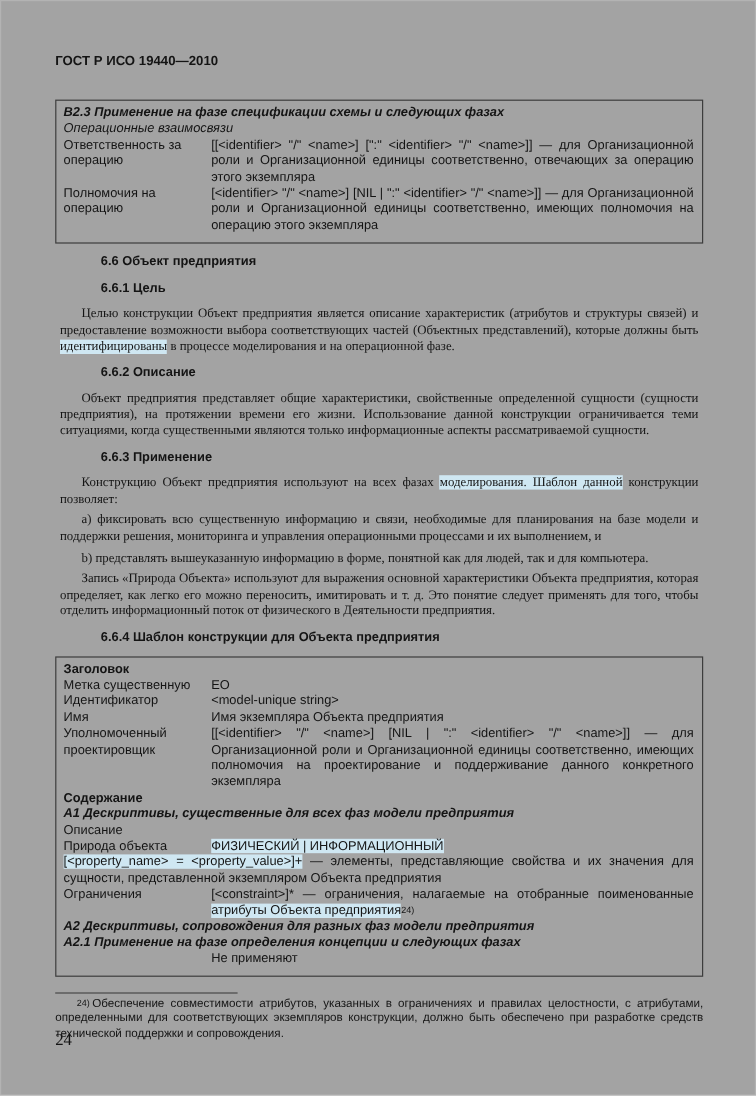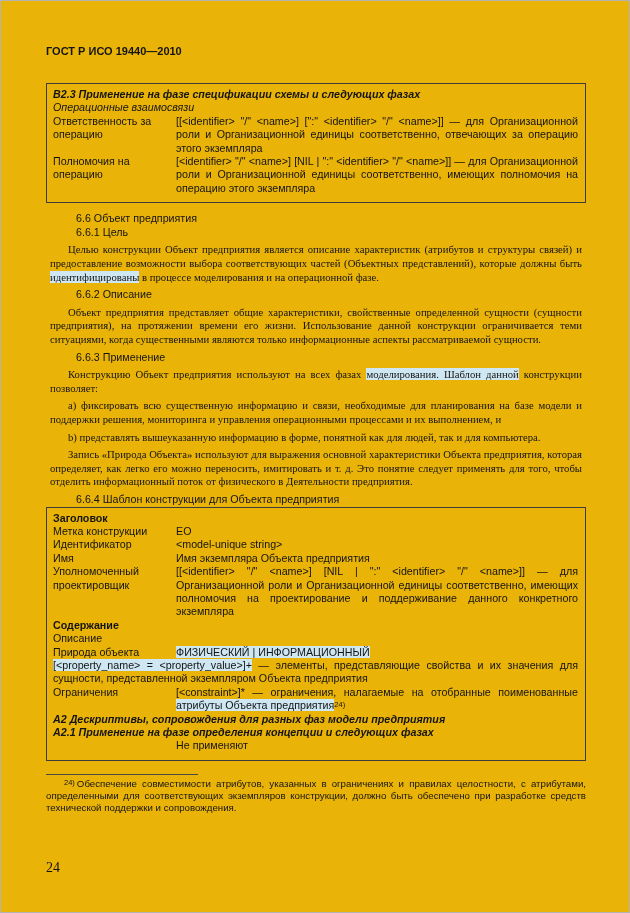--- a/index.html
+++ b/index.html
@@ -1,18 +1,18 @@
 <!DOCTYPE html>
 <html lang="ru"><head>
 <meta charset="utf-8">
 <style>
   * { box-sizing: border-box; }
   html, body { margin: 0; padding: 0; background: #ececec; }
   .page {
-    width: 630px; height: 913px; margin: 0 auto; background: #eab308;
+    width: 630px; height: 913px; margin: 0 auto; background: #a3a3a3;
     border: 1px solid #b3b3b3; position: relative;
     font-family: "Liberation Sans", sans-serif; color: #141414;
   }
   .content { position: absolute; left: 45px; top: 44px; width: 540px; }
   .doc-header { font-weight: bold; font-size: 11px; margin-bottom: 26px; }
 
   .box {
     border: 1px solid #3d3d3d; padding: 4px 7px 7px 6px;
     font-size: 10.7px; line-height: 13.4px;
   }
@@ -22,21 +22,21 @@
   .bi { font-weight: bold; font-style: italic; }
   .b  { font-weight: bold; }
   .it { font-style: italic; }
 
   .trow { display: flex; }
   .tlabel { width: 123px; flex: none; padding-right: 6px; }
   .tvalue { flex: 1; text-align: justify; }
 
   .body-text { font-size: 10.7px; line-height: 13.6px; margin-top: 9px; }
   .para { margin: 4px; text-align: justify; text-indent: 18px; font-family: Liberation Serif, serif; }
-  .h { margin: 0; font-weight: normal; text-indent: 30px; }
+  .h { margin: 8px; font-weight: bold; text-indent: 30px; }
 
   .hl { background: #cfe7f2; }
   .sup { font-size: 7.5px; vertical-align: top; position: relative; top: -1px; }
 
   .footnote-sep { width: 152px; border-top: 1px solid #4a4a4a; margin: 13px 0 3px 0; }
   .footnote { font-size: 9.7px; line-height: 12.2px; text-align: justify; text-indent: 18px; margin: 0; }
   .footnote .sup { margin-right: 2px; }
 
   .page-number { position: absolute; left: 45px; bottom: 36px; font-size: 14px; font-family: Liberation Serif, serif; }
 </style>
@@ -72,37 +72,38 @@
       <p class="para">а) фиксировать всю существенную информацию и связи, необходимые для планирования на базе модели и поддержки решения, мониторинга и управления операционными процессами и их выполнением, и</p>
       <p class="para">b) представлять вышеуказанную информацию в форме, понятной как для людей, так и для компьютера.</p>
       <p class="para">Запись «Природа Объекта» используют для выражения основной характеристики Объекта предприятия, которая определяет, как легко его можно переносить, имитировать и т. д. Это понятие следует применять для того, чтобы отделить информационный поток от физического в Деятельности предприятия.</p>
       <p class="h">6.6.4 Шаблон конструкции для Объекта предприятия</p>
     </div>
 
     <div class="box box2">
       <div class="b">Заголовок</div>
 
       <div class="trow">
-        <div class="tlabel">Метка конструкции</div>
+        <div class="tlabel">Метка существенную</div>
         <div class="tvalue">EO</div>
       </div>
       <div class="trow">
         <div class="tlabel">Идентификатор</div>
         <div class="tvalue">&lt;model-unique string&gt;</div>
       </div>
       <div class="trow">
         <div class="tlabel">Имя</div>
         <div class="tvalue">Имя экземпляра Объекта предприятия</div>
       </div>
       <div class="trow">
         <div class="tlabel">Уполномоченный проектировщик</div>
         <div class="tvalue">[[&lt;identifier&gt; "/" &lt;name&gt;] [NIL | ":" &lt;identifier&gt; "/" &lt;name&gt;]] — для Организационной роли и Организационной единицы соответственно, имеющих полномочия на проектирование и поддерживание данного конкретного экземпляра</div>
       </div>
 
       <div class="b">Содержание</div>
+      <div class="bi">А1 Дескриптивы, существенные для всех фаз модели предприятия</div>
 
       <div class="trow">
         <div class="tlabel">Описание</div>
       </div>
       <div class="trow">
         <div class="tlabel">Природа объекта</div>
         <div class="tvalue"><span class="hl">ФИЗИЧЕСКИЙ | ИНФОРМАЦИОННЫЙ</span></div>
       </div>
       <div class="trow">
         <div class="tvalue"><span class="hl">[&lt;property_name&gt; = &lt;property_value&gt;]+</span><span> — элементы, представляющие свойства и их значения для сущности, представленной экземпляром Объекта предприятия</span></div>

